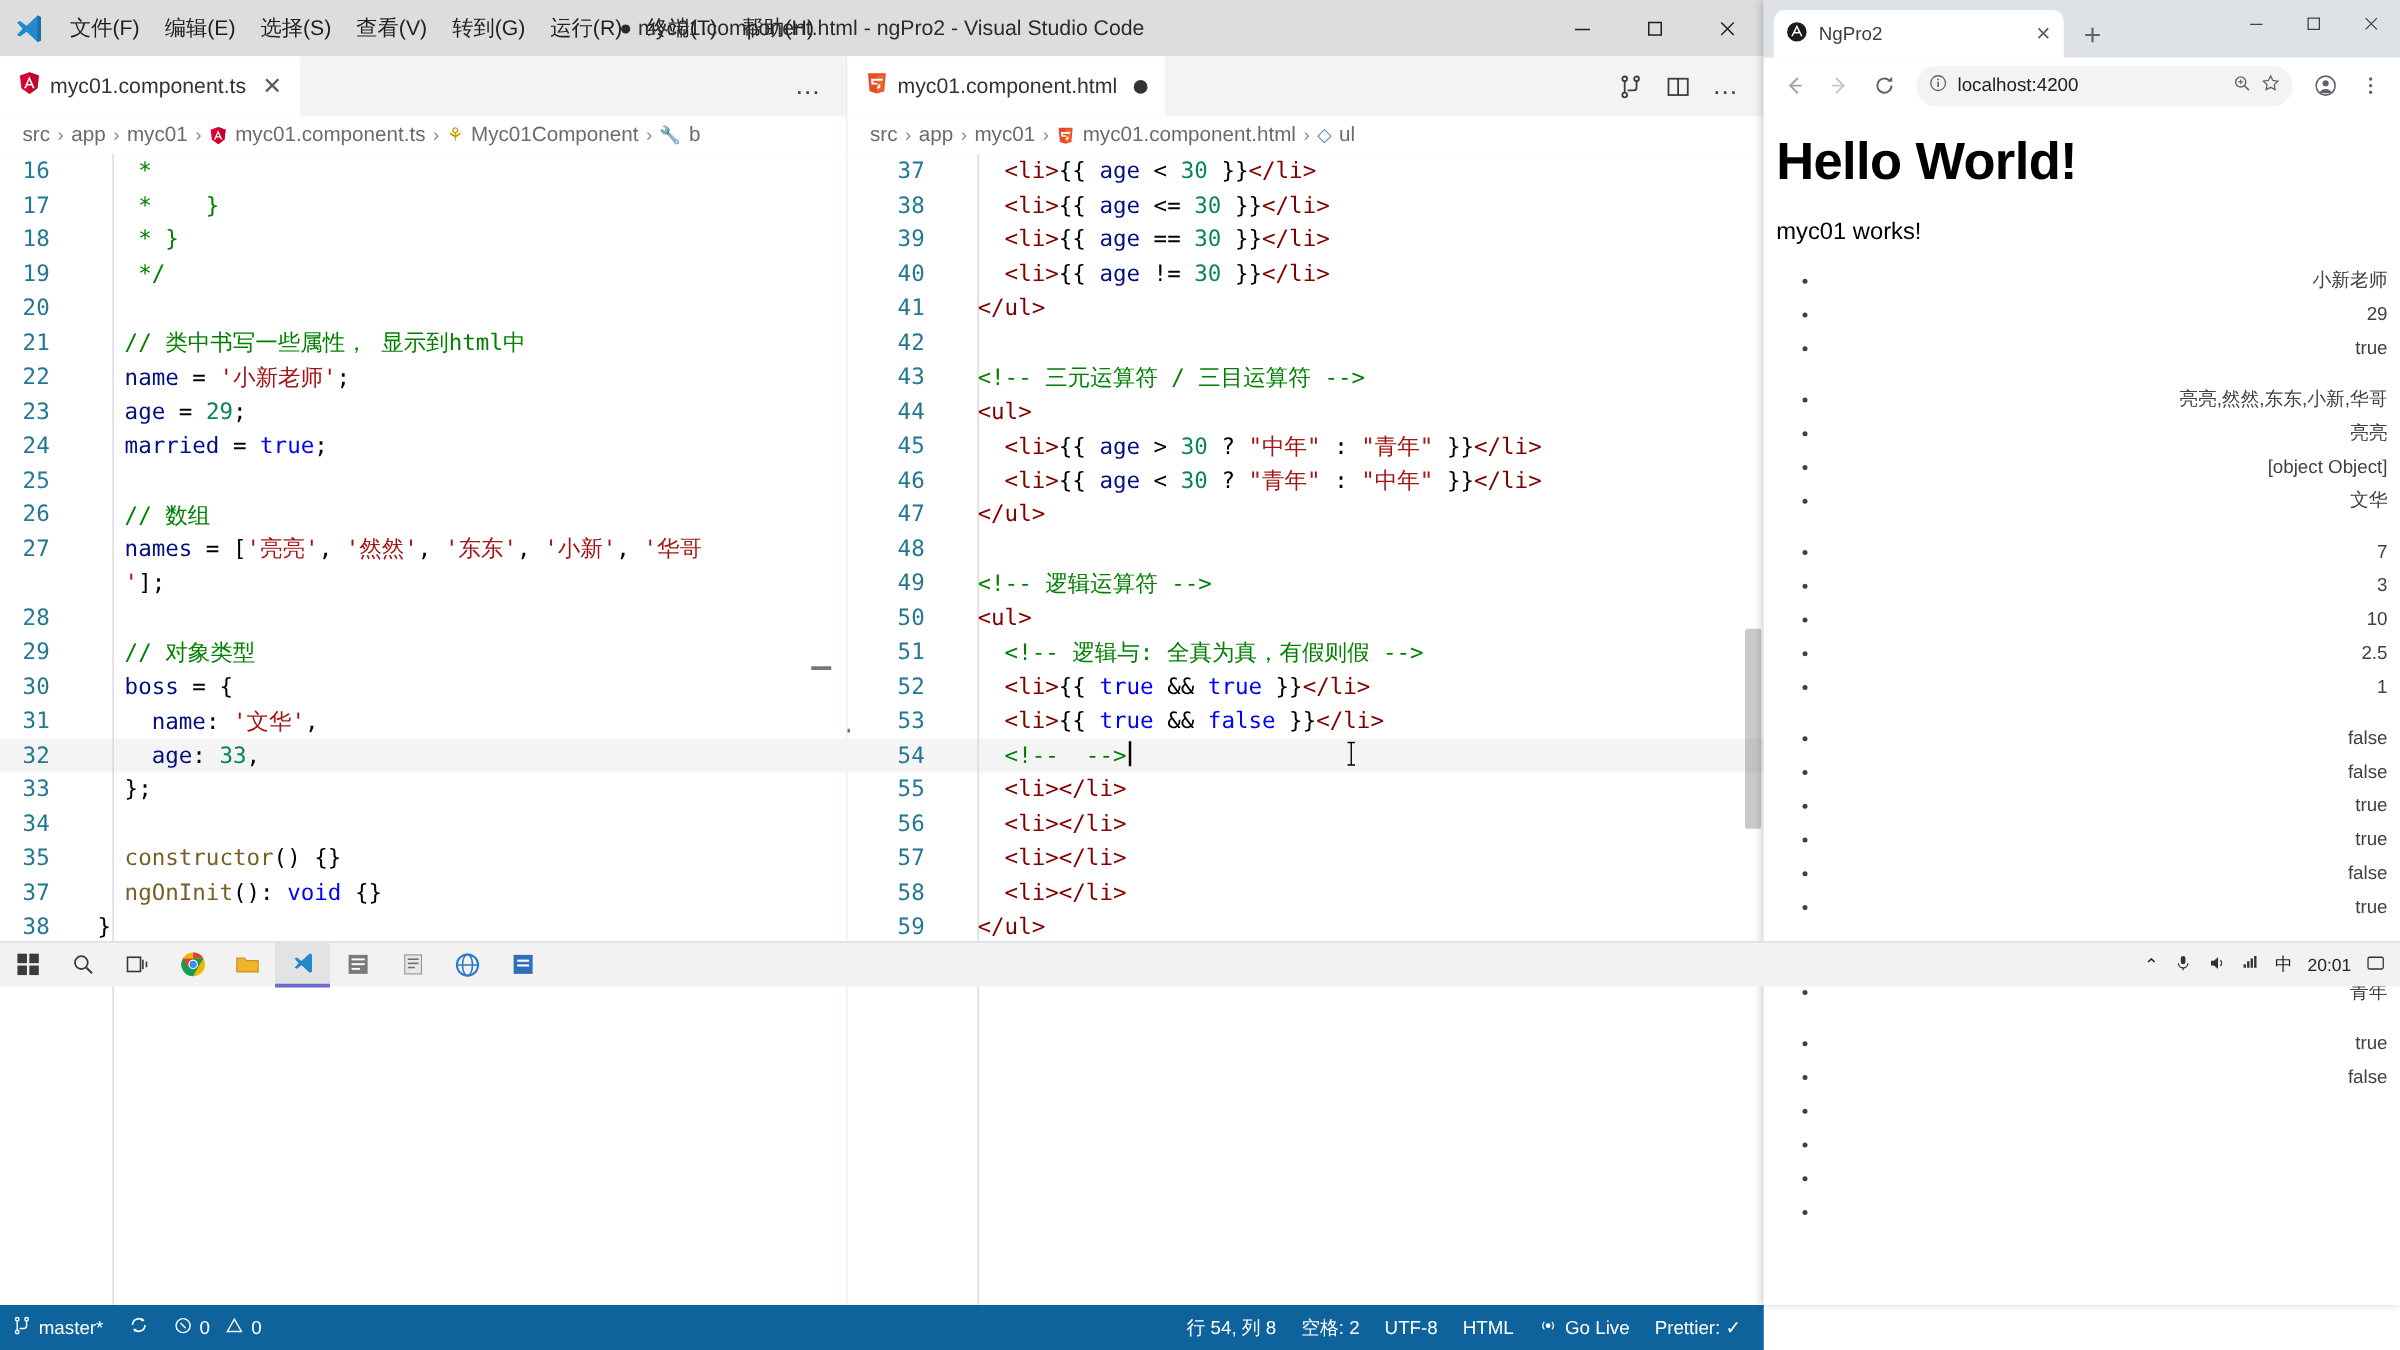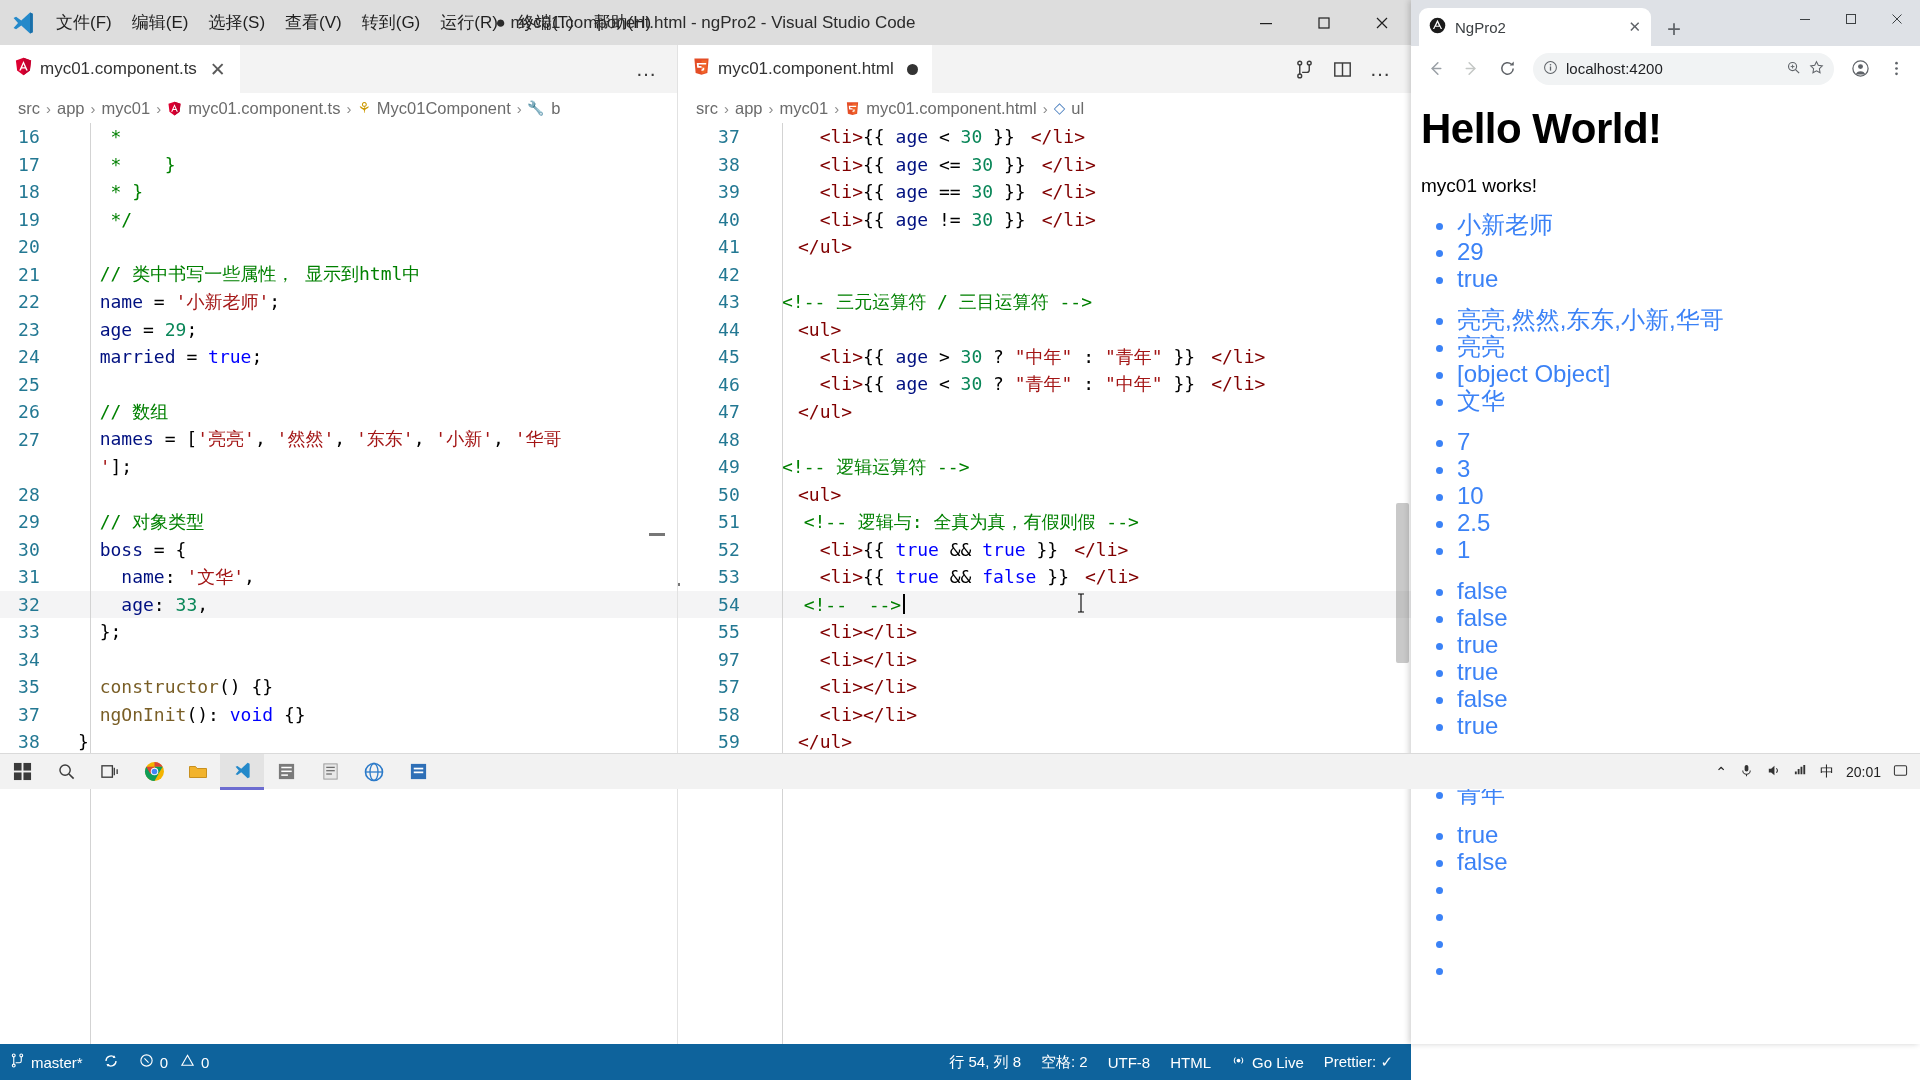--- a/index.html
+++ b/index.html
@@ -78,21 +78,21 @@
   .ctext { padding-left: 14px; position: relative; }
   .pane-right .ctext { padding-left: 18px; }
 
   
   .c-com  { color: #008000; }          
   .c-kw   { color: #0000ff; }          
   .c-str  { color: #a31515; }          
   .c-num  { color: #098658; }          
   .c-prop { color: #001080; }          
   .c-fn   { color: #795e26; }          
-  .c-tag  { color: #800000; padding-left: 16px; }          
+  .c-tag  { color: #800000; }          
   .c-plain{ color: #000000; }
 
   .indent-guide {
     position:absolute; top:0; bottom:0; width:1px; background:#d3d3d3;
   }
   .cursor-bar { display:inline-block; width:2px; height:20px; background:#000; vertical-align:-3px; }
 
   
   .vthumb { position: absolute; right: 2px; width: 13px; background: rgba(100,100,100,.35); border-radius: 2px; }
 
@@ -136,21 +136,21 @@
   .ch-navbtn { width: 32px; height:32px; display:flex;align-items:center;justify-content:center; color:#5f6368; }
   .ch-omnibox {
     flex:1; height: 32px; background:#f1f3f4; border-radius: 16px; display:flex; align-items:center;
     gap:8px; padding: 0 10px; font-size:15px; color:#202124; margin: 0 6px;
   }
   .ch-omnibox .url { flex:1; }
   .ch-content { flex:1; background:#fff; overflow:hidden; padding: 14px 10px 0 10px; }
   .ch-h1 { font-size: 42px; font-weight: bold; color:#000; margin-bottom: 22px; letter-spacing:-.5px;}
   .ch-p  { font-size: 19px; color:#000; margin-bottom: 14px; }
   .ch-ul { list-style: disc; padding-left: 36px; margin-bottom: 14px; }
-  .ch-ul li { font-size: 24px; color:#3b82f6; line-height: 27px; }
+  .ch-ul li { font-size: 15px; color:#404040; line-height: 27px; text-align: right; }
   .ch-ul li.empty { min-height: 27px; }
 
   .icon-svg { display:block; }
 </style>
 </head>
 <body>
 
 <div id="root">
 
   <div id="vscode">
@@ -331,21 +331,21 @@
             <div class="codeline"><span class="ln">46</span><span class="ctext"><span class="c-tag">  &lt;li&gt;</span><span class="c-plain">{{ </span><span class="c-prop">age</span><span class="c-plain"> &lt; </span><span class="c-num">30</span><span class="c-plain"> ? </span><span class="c-str">"青年"</span><span class="c-plain"> : </span><span class="c-str">"中年"</span><span class="c-plain"> }}</span><span class="c-tag">&lt;/li&gt;</span></span></div>
             <div class="codeline"><span class="ln">47</span><span class="ctext"><span class="c-tag">&lt;/ul&gt;</span></span></div>
             <div class="codeline"><span class="ln">48</span><span class="ctext"><span class="c-plain"></span></span></div>
             <div class="codeline"><span class="ln">49</span><span class="ctext"><span class="c-com">&lt;!-- 逻辑运算符 --&gt;</span></span></div>
             <div class="codeline"><span class="ln">50</span><span class="ctext"><span class="c-tag">&lt;ul&gt;</span></span></div>
             <div class="codeline"><span class="ln">51</span><span class="ctext"><span class="c-com">  &lt;!-- 逻辑与: 全真为真，有假则假 --&gt;</span></span></div>
             <div class="codeline"><span class="ln">52</span><span class="ctext"><span class="c-tag">  &lt;li&gt;</span><span class="c-plain">{{ </span><span class="c-kw">true</span><span class="c-plain"> &amp;&amp; </span><span class="c-kw">true</span><span class="c-plain"> }}</span><span class="c-tag">&lt;/li&gt;</span></span></div>
             <div class="codeline"><span class="ln">53</span><span class="ctext"><span class="c-tag">  &lt;li&gt;</span><span class="c-plain">{{ </span><span class="c-kw">true</span><span class="c-plain"> &amp;&amp; </span><span class="c-kw">false</span><span class="c-plain"> }}</span><span class="c-tag">&lt;/li&gt;</span></span></div>
             <div class="codeline hl"><span class="ln">54</span><span class="ctext"><span class="c-com">  &lt;!--  --&gt;</span><span class="cursor-bar" style="margin-left: 2px;"></span></span></div>
             <div class="codeline"><span class="ln">55</span><span class="ctext"><span class="c-tag">  &lt;li&gt;&lt;/li&gt;</span></span></div>
-            <div class="codeline"><span class="ln">97</span><span class="ctext"><span class="c-tag">  &lt;li&gt;&lt;/li&gt;</span></span></div>
+            <div class="codeline"><span class="ln">56</span><span class="ctext"><span class="c-tag">  &lt;li&gt;&lt;/li&gt;</span></span></div>
             <div class="codeline"><span class="ln">57</span><span class="ctext"><span class="c-tag">  &lt;li&gt;&lt;/li&gt;</span></span></div>
             <div class="codeline"><span class="ln">58</span><span class="ctext"><span class="c-tag">  &lt;li&gt;&lt;/li&gt;</span></span></div>
             <div class="codeline"><span class="ln">59</span><span class="ctext"><span class="c-tag">&lt;/ul&gt;</span></span></div>
             <div class="codeline"><span class="ln">60</span><span class="ctext"><span class="c-plain"></span></span></div>
           <div class="indent-guide" style="left:104px; top:0; height:100%;"></div>
           <div class="vthumb" style="top:380px;height:160px;"></div>
         <div style="position: absolute; left: 398px; top: 470px; width: 10px; height: 20px; pointer-events: none;"><svg width="10" height="20" viewBox="0 0 10 20">
                 <path d="M2 1h6M5 1v18M2 19h6" stroke="#000" stroke-width="1.1" fill="none"></path>
               </svg></div>
             <div style="position: absolute; right: 18px; top: 0px; width: 60px; height: 100%;"></div>

